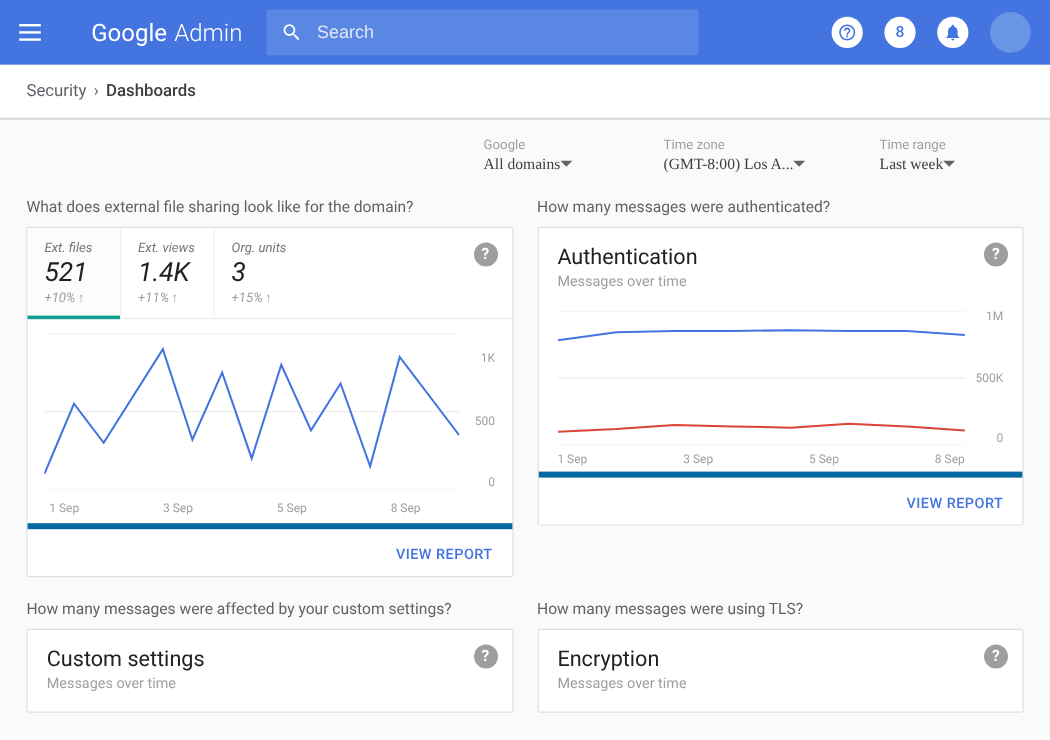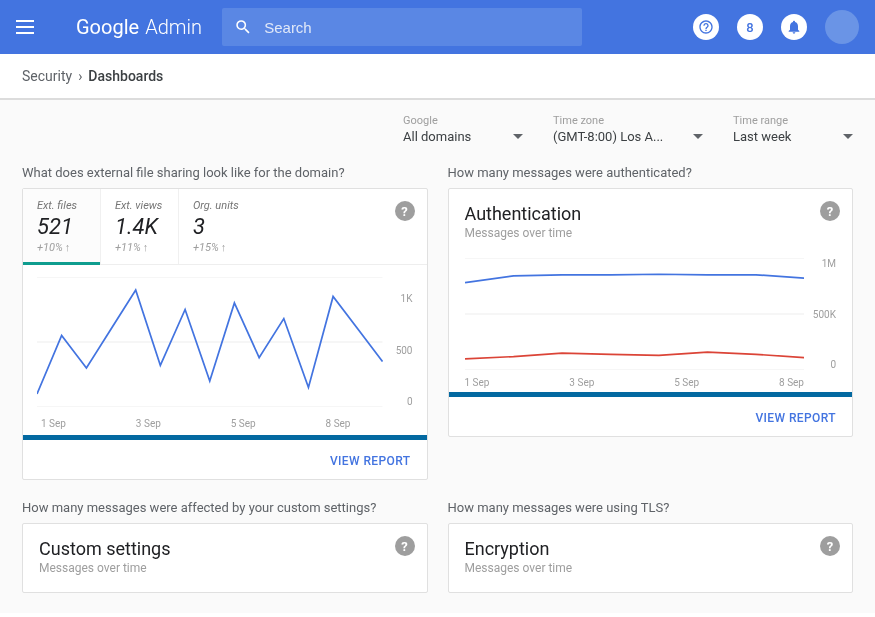--- a/index.html
+++ b/index.html
@@ -21,21 +21,21 @@
     .icon-person { color: #4374e0; font-weight: 500; font-size: 13px; }
     .avatar { width: 34px; height: 34px; border-radius: 50%; background: #6a94e6; cursor: pointer; }
     .breadcrumb-bar { background: #fff; padding: 14px 22px; border-bottom: 2px solid #dcdcdc; display: flex; align-items: center; font-size: 14px; color: #5f6368; }
     .breadcrumb-bar a { color: #5f6368; text-decoration: none; cursor: pointer; }
     .breadcrumb-bar .sep { margin: 0 6px; }
     .breadcrumb-bar .current { font-weight: 500; color: #3c4043; }
     .content { background: #fafafa; padding: 0 22px 22px 22px; height: calc(617px - 54px - 50px); overflow: auto; }
     .filters { display: flex; justify-content: flex-end; gap: 30px; padding: 14px 0 18px 0; }
     .filter { font-size: 12px; color: #757575; min-width: 120px; }
     .filter-label { font-size: 11px; color: #9e9e9e; margin-bottom: 2px; }
-    .filter-value { font-size: 13px; color: #3c4043; display: flex; align-items: center; justify-content: space-between; cursor: pointer; border-bottom: 1px solid transparent; padding-bottom: 2px; }
+    .filter-value { font-size: 13px; color: #3c4043; display: flex; align-items: center; justify-content: flex-start; cursor: pointer; border-bottom: 1px solid transparent; padding-bottom: 2px; font-family: Liberation Serif, serif; }
     .filter-value svg { width: 10px; height: 10px; fill: #5f6368; }
     .grid { display: grid; grid-template-columns: 1fr 1fr; gap: 20px; }
     .section-title { font-size: 13px; color: #5f6368; margin-bottom: 8px; }
     .card { background: #fff; border: 1px solid #e0e0e0; border-radius: 2px; position: relative; }
     .help-icon { position: absolute; top: 12px; right: 12px; width: 20px; height: 20px; border-radius: 50%; background: #9e9e9e; color: #fff; display: flex; align-items: center; justify-content: center; font-size: 13px; font-weight: bold; cursor: pointer; }
     
     .tabs { display: flex; border-bottom: 1px solid #eee; font-style: italic; }
     .tab { padding: 10px 14px 10px 14px; border-right: 1px solid #f0f0f0; min-width: 78px; cursor: pointer; position: relative; }
     .tab:last-of-type { border-right: none; }
     .tab-label { font-size: 11px; color: #757575; }

